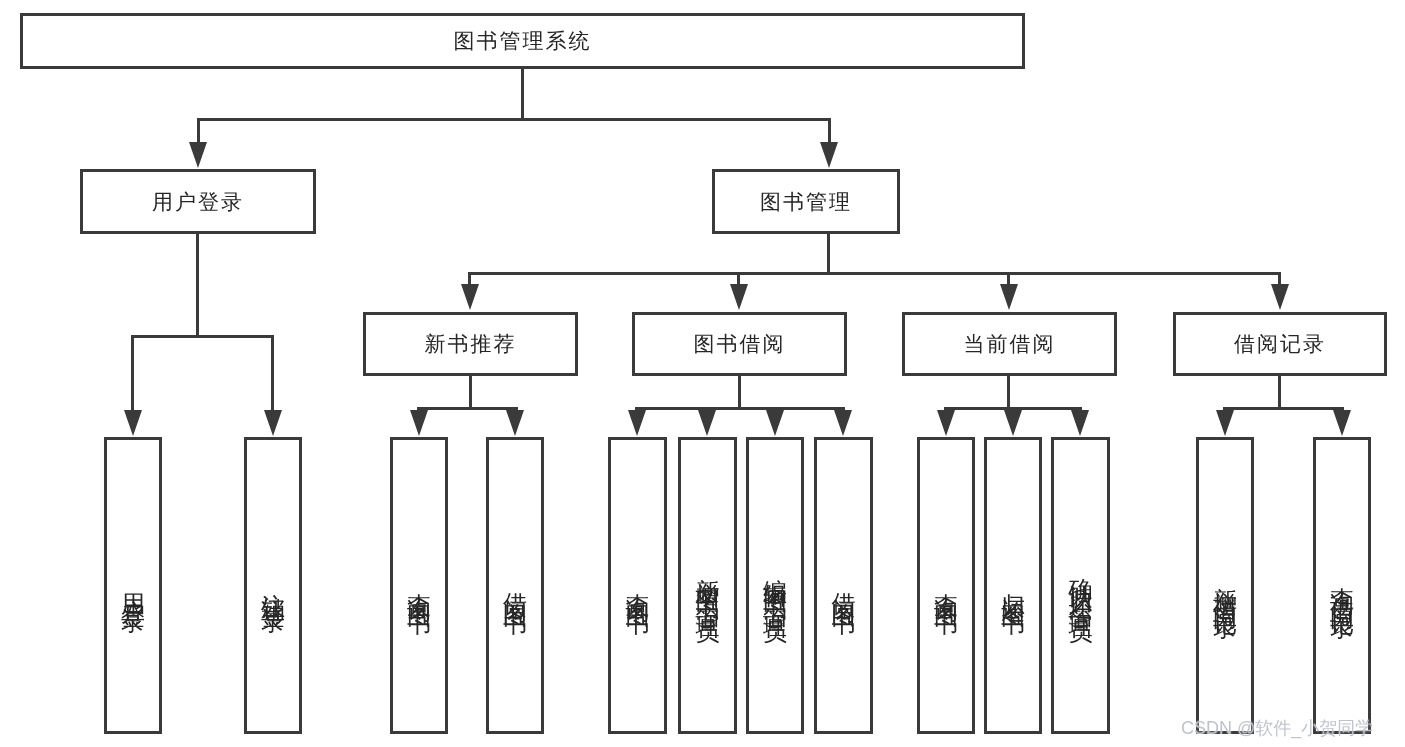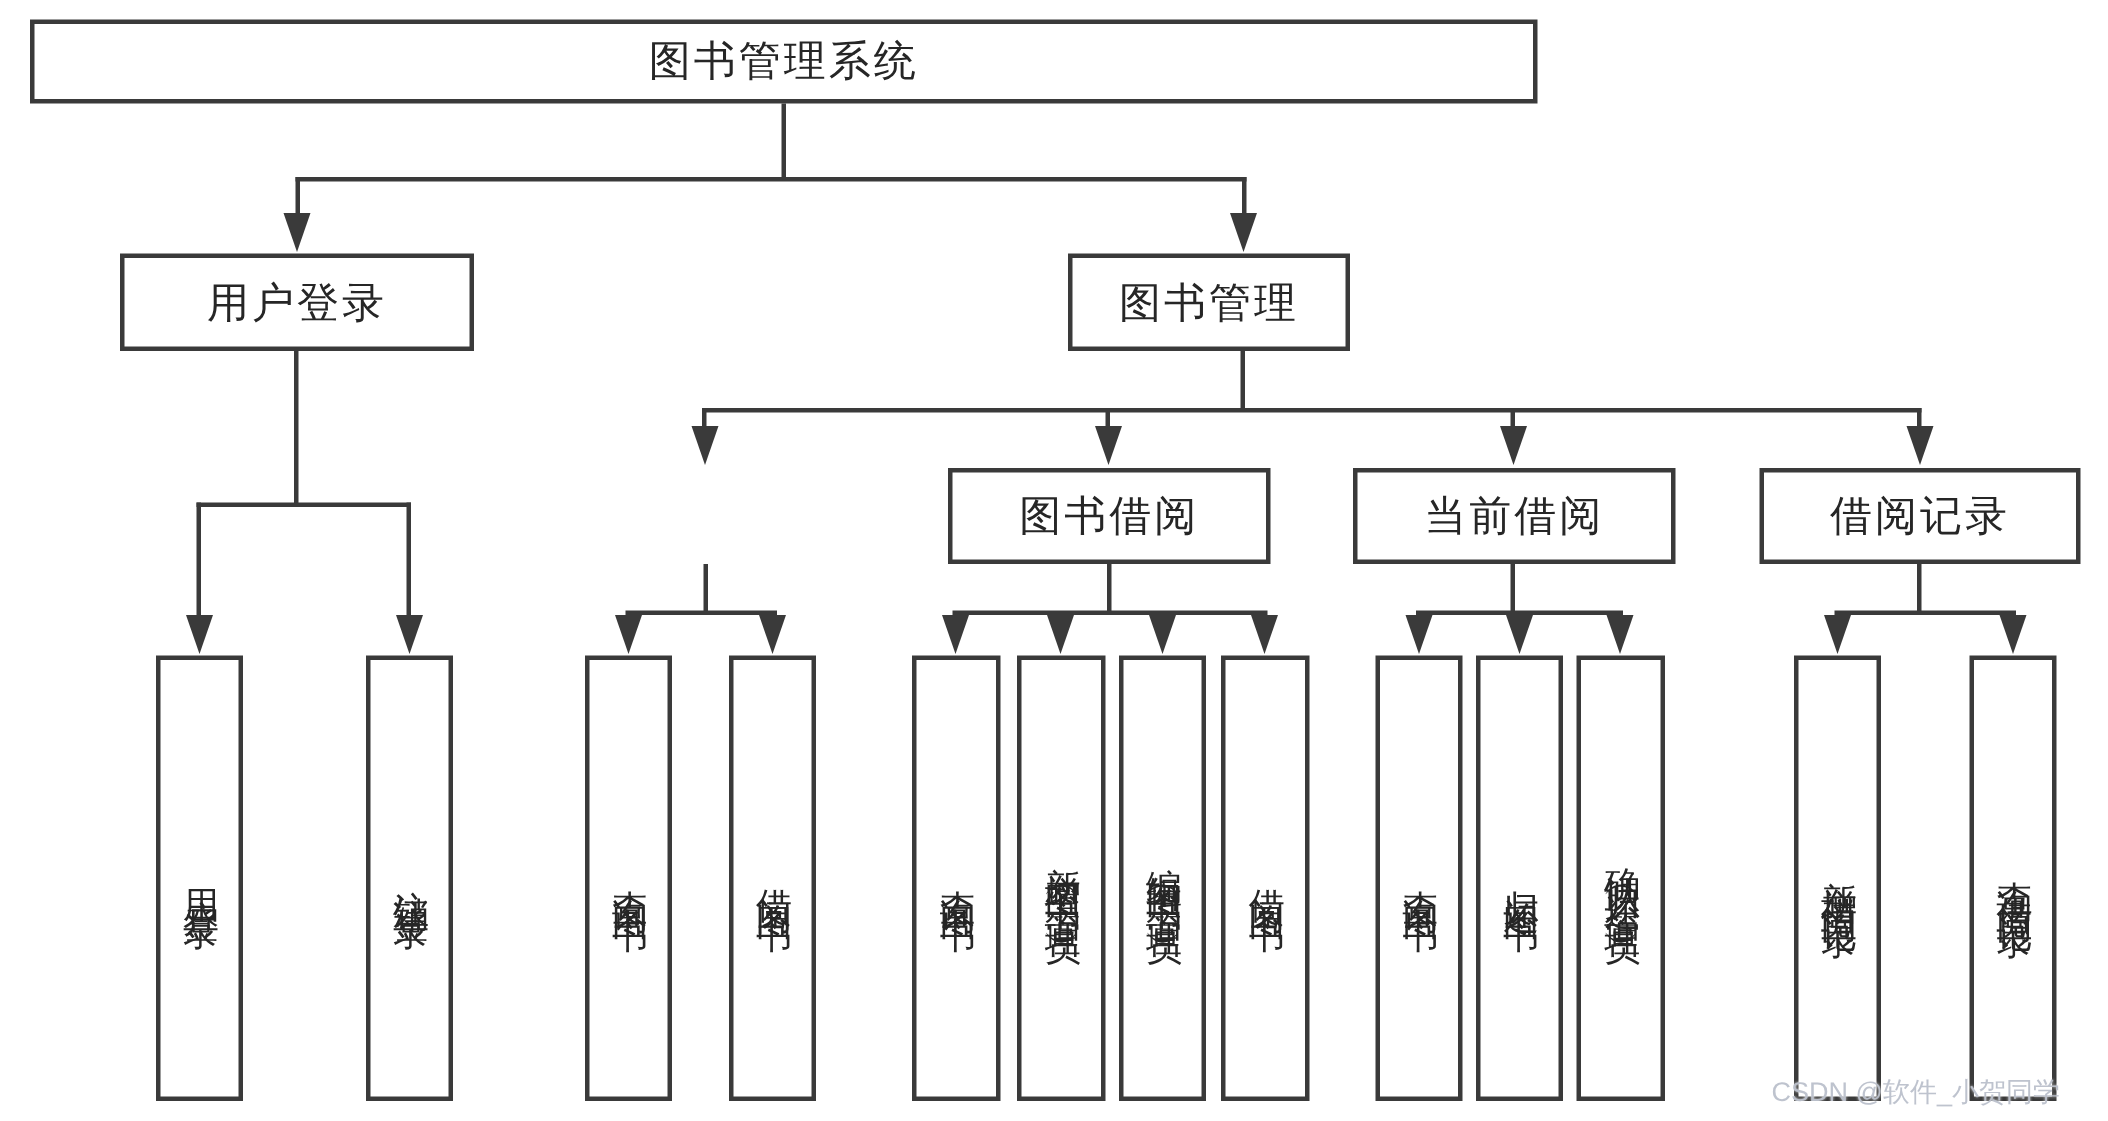--- a/index.html
+++ b/index.html
@@ -19,21 +19,21 @@
     position: absolute;
     box-sizing: border-box;
     border: 3px solid #3a3a3a;
     background: #ffffff;
     display: flex;
     align-items: center;
     justify-content: center;
     color: #262626;
   }
   .h-node span {
-    font-size: 28px;
+    font-size: 21px;
     letter-spacing: 2px;
     white-space: nowrap;
   }
   .v-node span {
     writing-mode: vertical-rl;
     text-orientation: mixed;
     font-size: 24px;
     line-height: 1;
     letter-spacing: 6px;
     white-space: nowrap;
@@ -95,20 +95,23 @@
   <div class="line" style="left:468px; top:272px; width:813px; height:3px"></div>
   <div class="line" style="left:468px; top:272px; width:3px; height:18px"></div>
   <div class="line" style="left:737px; top:272px; width:3px; height:18px"></div>
   <div class="line" style="left:1007px; top:272px; width:3px; height:18px"></div>
   <div class="line" style="left:1278px; top:272px; width:3px; height:18px"></div>
   <div class="arrow" style="left:461px; top:284px"></div>
   <div class="arrow" style="left:730px; top:284px"></div>
   <div class="arrow" style="left:1000px; top:284px"></div>
   <div class="arrow" style="left:1271px; top:284px"></div>
 
+  <div class="node h-node" style="left:363px; top:312px; width:215px; height:64px">
+    <span>新书推荐</span>
+  </div>
   <div class="node h-node" style="left:902px; top:312px; width:215px; height:64px">
     <span>当前借阅</span>
   </div>
   <div class="node h-node" style="left:632px; top:312px; width:215px; height:64px">
     <span>图书借阅</span>
   </div>
   <div class="node h-node" style="left:1173px; top:312px; width:214px; height:64px">
     <span>借阅记录</span>
   </div>
 

